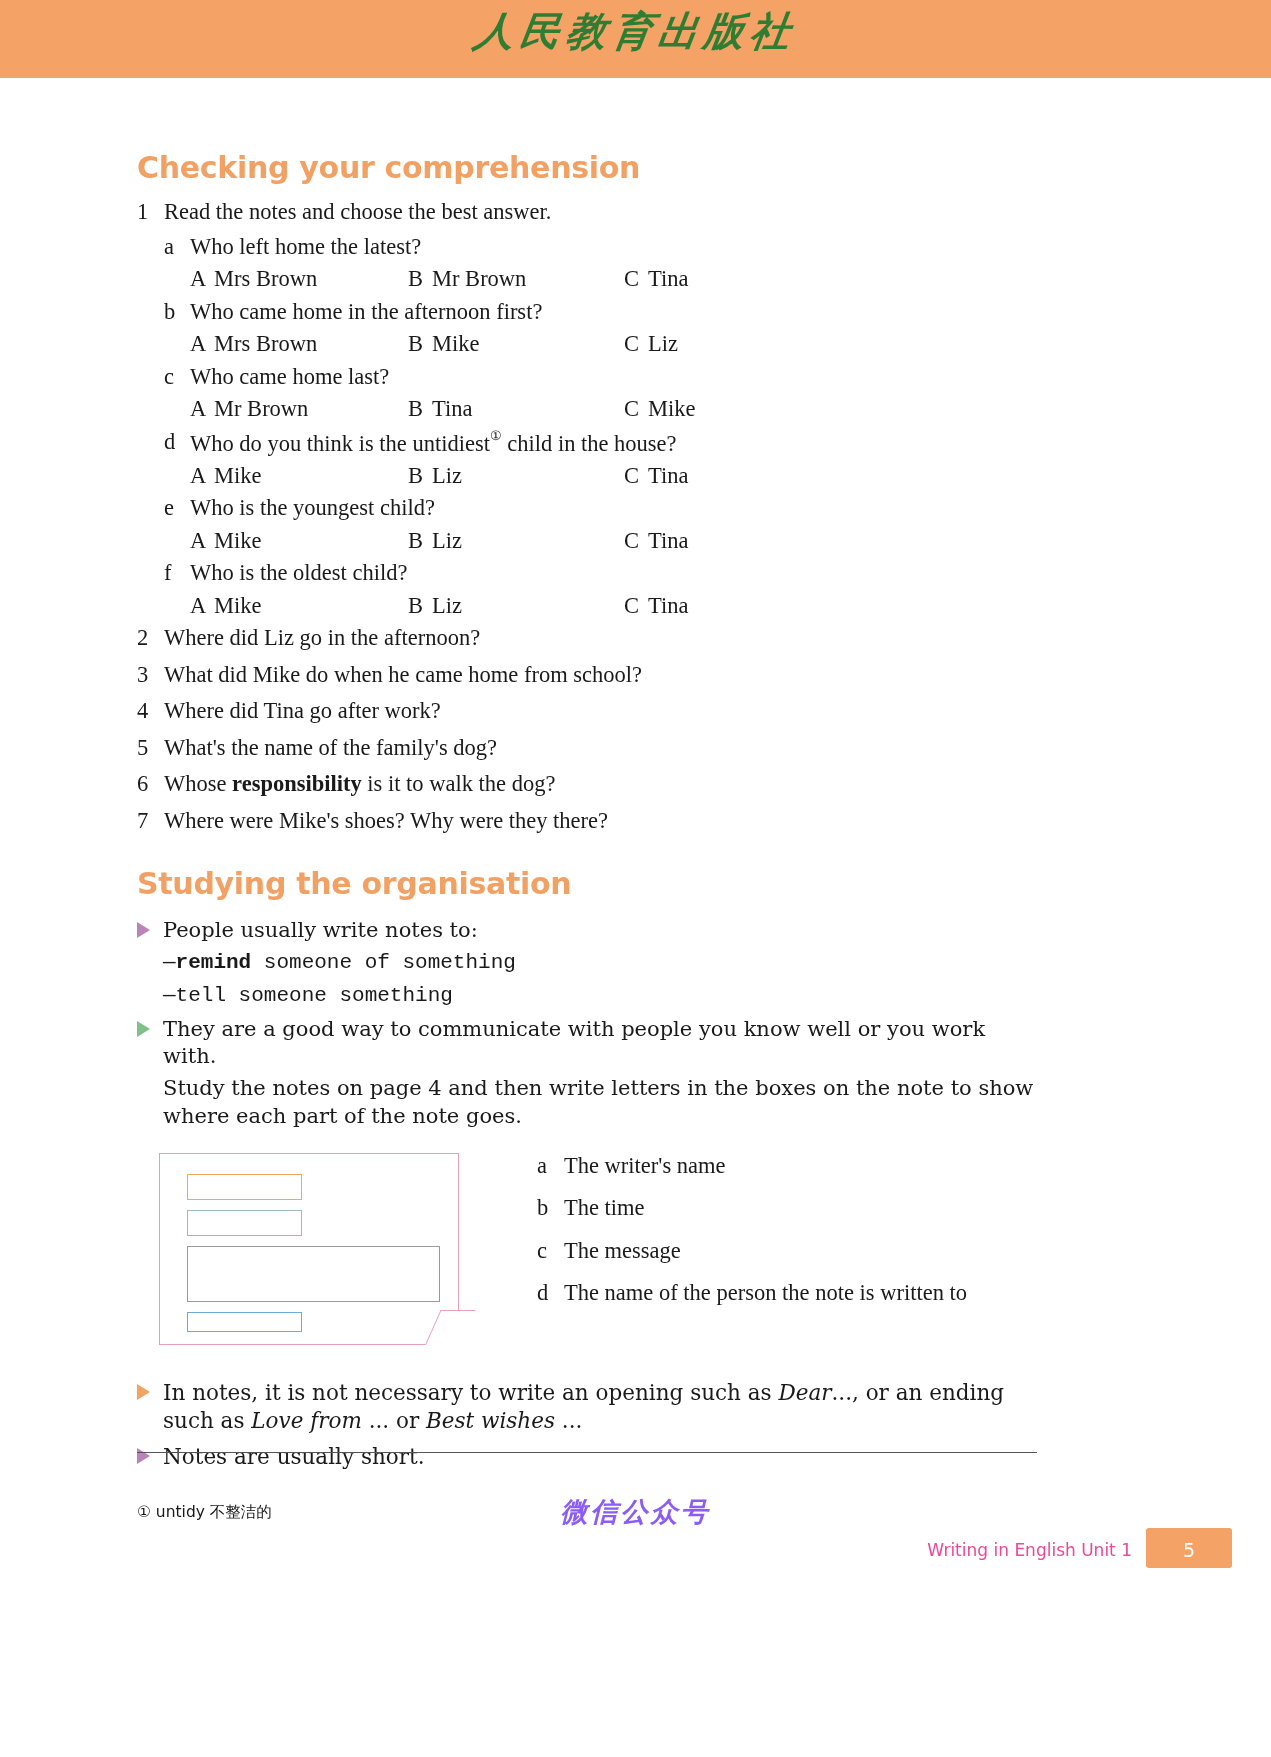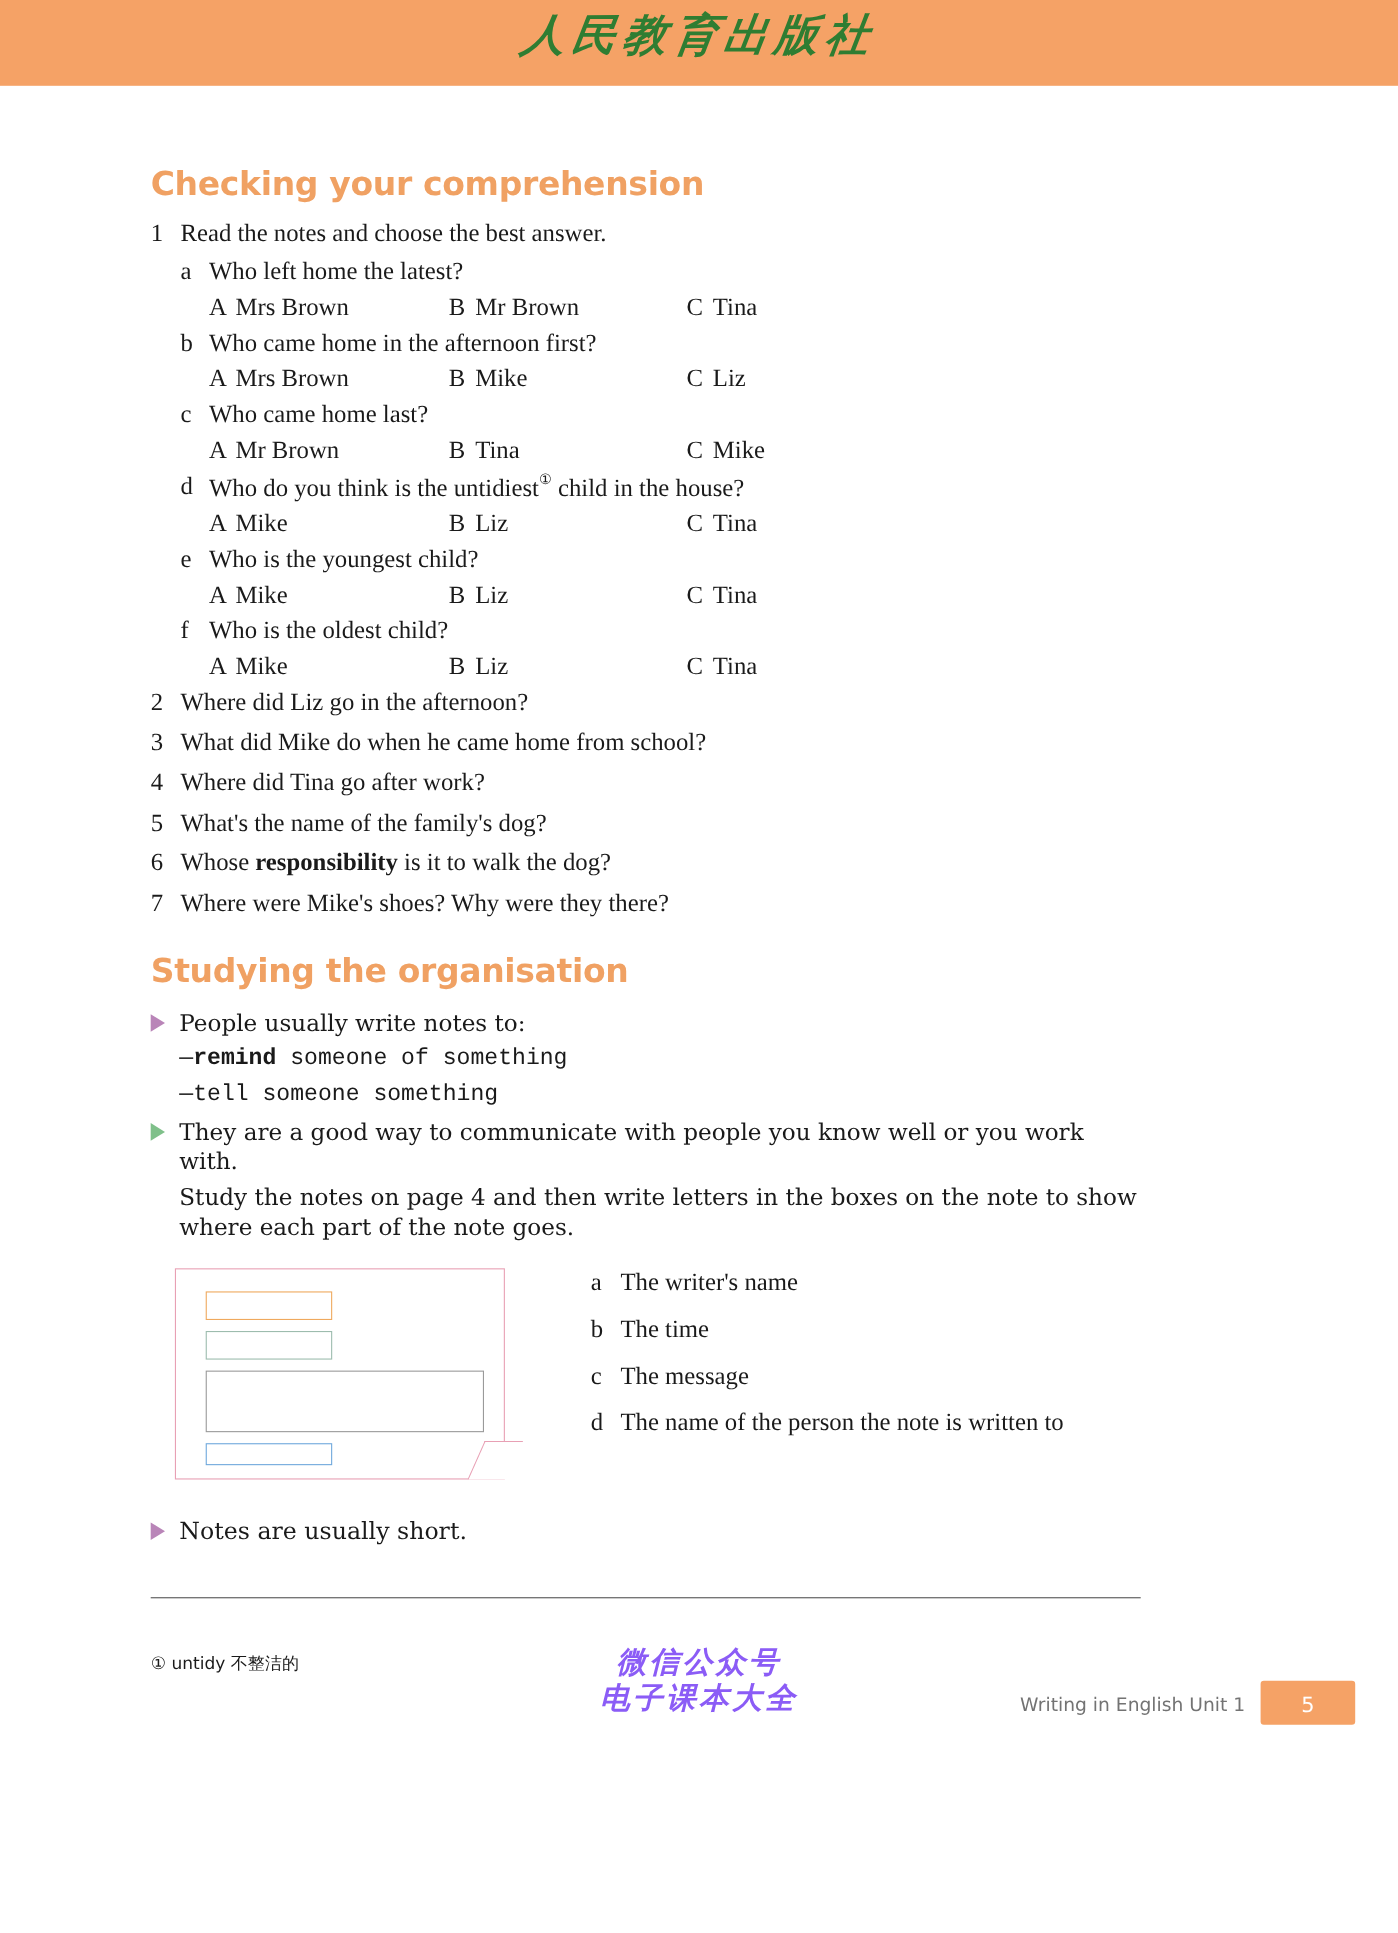--- a/index.html
+++ b/index.html
@@ -268,21 +268,21 @@
     letter-spacing: 3px;
   }
 
   
   .footer-label {
     position: absolute;
     right: 139px;
     top: 1462px;
     font-family: "DejaVu Sans", sans-serif;
     font-size: 17px;
-    color: #737373;
+    color: #ec4899;
   }
   .page-num-box {
     position: absolute;
     right: 39px;
     top: 1450px;
     width: 86px;
     height: 40px;
     background: #f5a266;
     border-radius: 3px;
   }
@@ -518,33 +518,38 @@
         </div>
         <div class="drow">
           <div class="dlabel">d</div>
           <div>The name of the person the note is written to</div>
         </div>
       </div>
     </div>
 
     <div class="arrow-list closing">
       <div class="arrow-item">
+        <div class="arrow orange">
+            <span></span>
+          </div>
+        <div class="arrow-body"><span>In notes, it is not necessary to write an opening such as </span><i>Dear</i><span>..., or an ending such as </span><i>Love from</i><span> ... or </span><i>Best wishes</i><span> ...</span></div>
+      </div>
+      <div class="arrow-item">
         <div class="arrow purple">
             <span></span>
           </div>
         <div class="arrow-body">Notes are usually short.</div>
       </div>
     </div>
 
   </div>
 
   <div class="footnote-rule"></div>
   <div class="footnote"><span>①</span> <span>untidy</span> <span>不整洁的</span></div>
 
   <div class="watermark">
     <div>微信公众号</div>
-    <div>电子课本大全</div>
   </div>
 
   <div class="footer-label">Writing in English Unit 1</div>
   <div class="page-num-box"></div>
   <div class="page-num">5</div>
 </div>
 
 </body></html>

